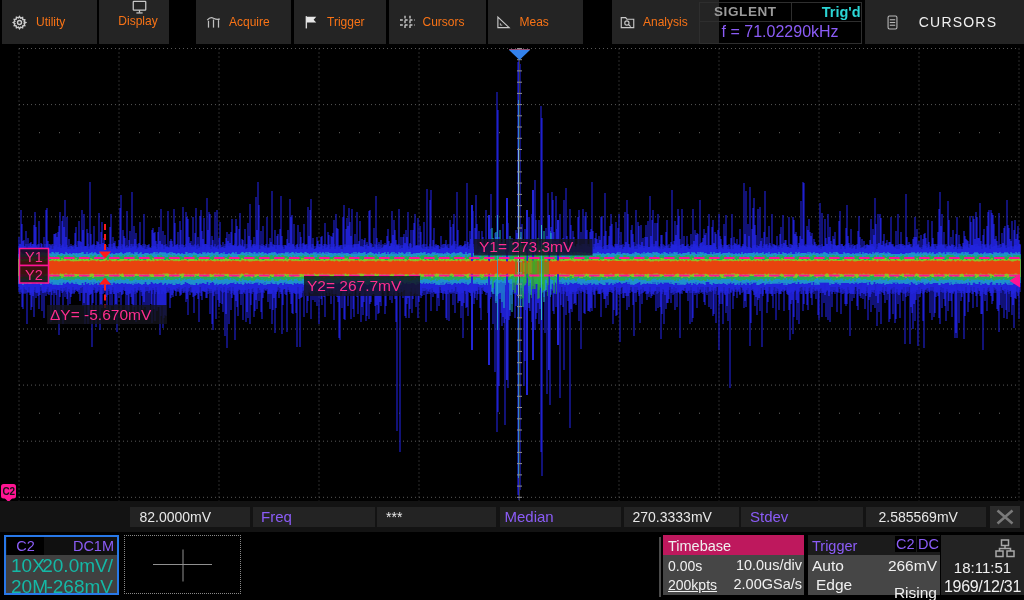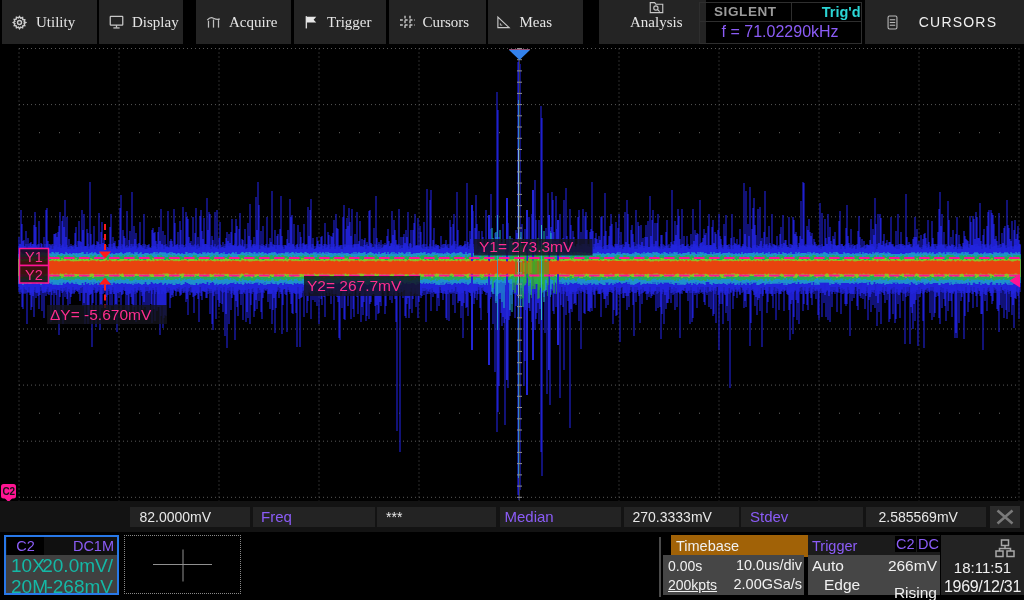--- a/index.html
+++ b/index.html
@@ -1,38 +1,38 @@
 <!DOCTYPE html>
 <html><head><meta charset="utf-8"><style>
 * { margin:0; padding:0; box-sizing:border-box; }
 html,body { width:1024px; height:600px; background:#000; overflow:hidden;
   font-family:"Liberation Sans", sans-serif; -webkit-font-smoothing:antialiased; }
 .abs { position:absolute; }
 .btn { position:absolute; top:0; height:44px; background:#242424; display:flex; align-items:center; }
-.btn .lbl { color:#e5e5e5; font-size:15px;font-family:Liberation Serif, serif; }
+.btn .lbl { color:#f97316; font-size:12px; }
 .btn svg { flex:none; }
 .mag { color:#8b5cf6; }
 #topbar { position:absolute; left:0; top:0; width:1024px; height:46px; background:#000; }
 #mbar { position:absolute; left:0; top:501px; width:1024px; height:31px; background:#131313; }
 .mbox { position:absolute; top:5.5px; height:20px; background:#232323; font-size:15px;
         display:flex; align-items:center; }
 #botbar { position:absolute; left:0; top:532px; width:1024px; height:68px; background:#000; }
 .prow { display:flex; justify-content:space-between; padding:0 5px; color:#14b8a6; font-size:19px; align-items:center; height:19px; }
 </style></head>
 <body>
 
 <div id="topbar">
   <div class="btn" style="left:2px;width:94.7px;">
     <svg width="15" height="15" viewBox="0 0 24 24" style="margin-left:10px" fill="none" stroke="#cccccc" stroke-width="2.3">
       <circle cx="12" cy="12" r="3.2"></circle>
       <path d="M12 2.5 13.8 5.2 16.9 4.1 17.3 7.3 20.5 7.7 19.4 10.8 22 12 19.4 13.8 20.5 16.9 17.3 17.3 16.9 20.5 13.8 19.4 12 22 10.2 19.4 7.1 20.5 6.7 17.3 3.5 16.9 4.6 13.8 2 12 4.6 10.2 3.5 7.1 6.7 6.7 7.1 3.5 10.2 4.6 Z"></path>
     </svg>
     <span class="lbl" style="margin-left:9px">Utility</span>
   </div>
-  <div class="btn" style="left:99px;width:84px;">
+  <div class="btn" style="left:99px;width:70px;flex-direction:column;">
     <svg width="15" height="14" viewBox="0 0 24 22" style="margin-left:10px" fill="none" stroke="#c8c8c8" stroke-width="2">
       <rect x="2" y="2" width="20" height="14" rx="1"></rect>
       <line x1="12" y1="16" x2="12" y2="20"></line>
       <line x1="7" y1="20.5" x2="17" y2="20.5"></line>
     </svg>
     <span class="lbl" style="margin-left:8px">Display</span>
   </div>
   <div class="btn" style="left:196px;width:95px;">
     <svg width="15" height="14" viewBox="0 0 24 22" style="margin-left:10px" fill="none" stroke="#c0c0c0" stroke-width="2">
       <path d="M2 8 Q7 2 12 5 Q18 8 22 6"></path>
@@ -58,21 +58,21 @@
     </svg>
     <span class="lbl" style="margin-left:8px">Cursors</span>
   </div>
   <div class="btn" style="left:487.5px;width:95px;">
     <svg width="15" height="14" viewBox="0 0 24 22" style="margin-left:8px" fill="none" stroke="#c8c8c8" stroke-width="1.8">
       <path d="M3 20 L21 20 L3 3 Z"></path>
       <path d="M7 16 L10 16 M7 13 L7 16" stroke-width="1.4"></path>
     </svg>
     <span class="lbl" style="margin-left:9px">Meas</span>
   </div>
-  <div class="btn" style="left:599px;width:106.5px;flex-direction:column;">
+  <div class="btn" style="left:612px;width:106.5px;">
     <svg width="15" height="14" viewBox="0 0 24 22" style="margin-left:8px" fill="none" stroke="#c8c8c8" stroke-width="1.8">
       <path d="M2 4 H9 L11 6.5 H22 V20 H2 Z"></path>
       <circle cx="11" cy="12.5" r="3.4"></circle>
       <line x1="13.5" y1="15" x2="17" y2="18.5"></line>
     </svg>
     <span class="lbl" style="margin-left:8px">Analysis</span>
   </div>
 
   <div class="abs" style="left:698.6px;top:2px;width:163px;height:42px;">
     <div class="abs" style="left:0;top:0;width:93.5px;height:19.5px;border:1px solid #2e2e2e;
@@ -252,40 +252,40 @@
   </div>
 
   <div class="abs" style="left:124px;top:3px;width:117px;height:59px;border:1px dotted #888;">
     <svg width="117" height="59">
         <path d="M28 28.5 H87 M58 13.5 V45.5" stroke="#909090" stroke-width="1"></path>
       </svg>
   </div>
   <div class="abs" style="left:659px;top:5px;width:2px;height:60px;background:#4a4a4a;"></div>
 
   <div class="abs" style="left:663px;top:3px;width:141px;height:60px;">
-    <div class="abs" style="left:8px;top:0;width:141px;height:22px;background:#a16207;">
+    <div class="abs" style="left:0;top:0;width:141px;height:22px;background:#be185d;">
       <span style="color:#f0f0f0;font-size:14.5px;margin-left:5px;line-height:22px;">Timebase</span></div>
     <div class="abs" style="left:0;top:19.5px;width:141px;height:40.5px;background:#464646;color:#f0f0f0;font-size:14px;">
       <span class="abs" style="left:5px;top:3px;">0.00s</span>
         <span class="abs" style="right:2px;top:2.5px;font-size:14.5px;">10.0us/div</span>
       <span class="abs" style="left:5px;top:22px;text-decoration:underline;">200kpts</span>
         <span class="abs" style="right:2px;top:21.5px;font-size:14.5px;">2.00GSa/s</span>
     </div>
   </div>
 
   <div class="abs" style="left:808px;top:3px;width:132px;height:60px;">
     <div class="abs" style="left:0;top:0;width:132px;height:19.5px;background:#1b1b1b;">
       <span class="mag" style="font-size:14.5px;margin-left:4px;line-height:22px;">Trigger</span>
       <span class="mag abs" style="font-size:14.5px;left:87px;top:1px;background:#000;padding:0 1px;">C2</span>
       <span class="mag abs" style="font-size:14.5px;left:109px;top:1px;background:#000;padding:0 1px;">DC</span>
     </div>
     <div class="abs" style="left:0;top:19.5px;width:132px;height:40.5px;background:#464646;color:#f0f0f0;font-size:15.5px;">
       <span class="abs" style="left:4px;top:2px;">Auto</span>
         <span class="abs" style="right:3px;top:2px;">266mV</span>
-      <span class="abs" style="left:16px;top:21px;">Edge</span>
+      <span class="abs" style="left:8px;top:21px;">Edge</span>
         <span class="abs" style="right:3px;top:29px;">Rising</span>
     </div>
   </div>
 
   <div class="abs" style="left:941px;top:3px;width:83px;height:60px;background:#232323;padding-left:42px;">
     <svg class="abs" width="20" height="19" viewBox="0 0 20 19" style="left:54px;top:4px;" fill="none" stroke="#a8a8a8" stroke-width="1.5">
       <rect x="6.5" y="1" width="7" height="5.5"></rect>
       <rect x="1" y="12" width="7" height="5.5"></rect>
       <rect x="12" y="12" width="7" height="5.5"></rect>
       <path d="M10 6.5 V9.5 M4.5 12 V9.5 H15.5 V12"></path>

